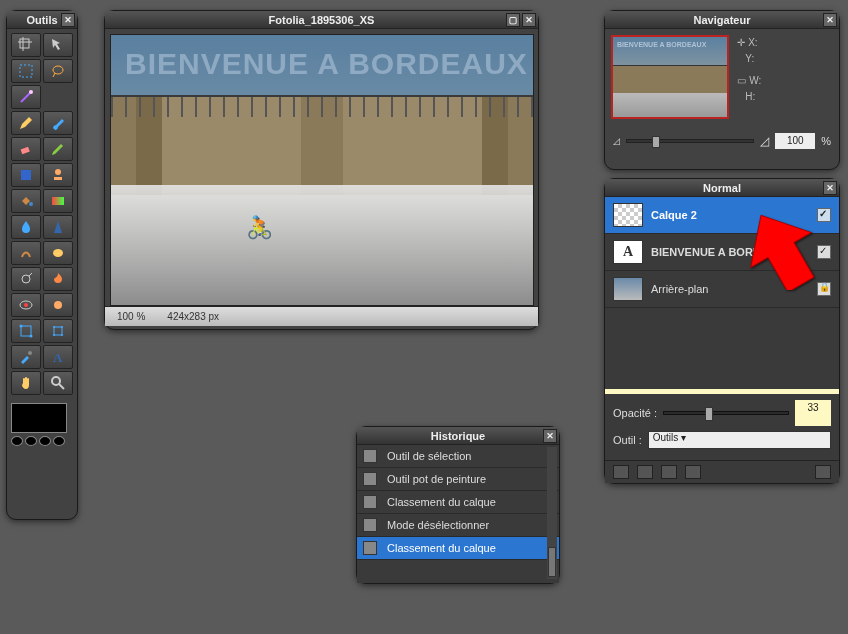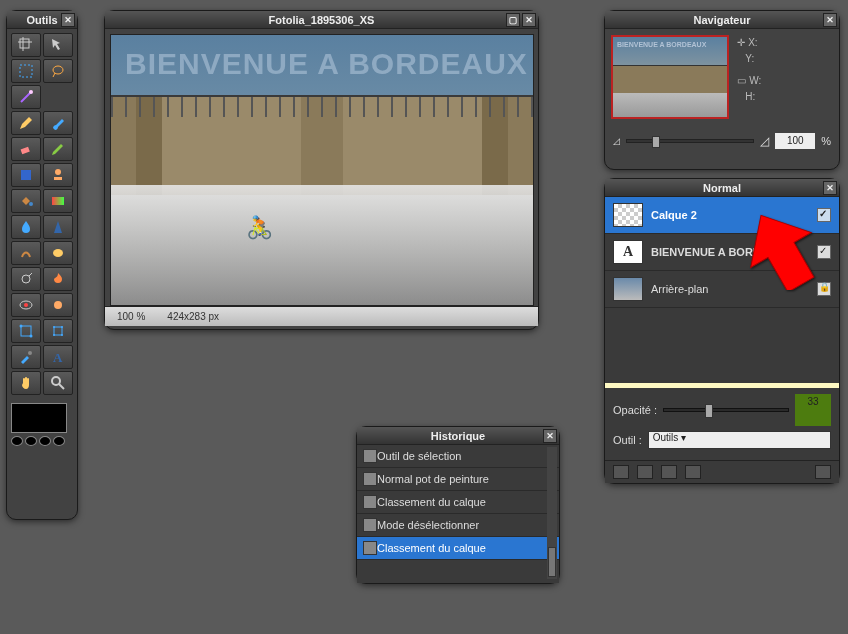--- a/index.html
+++ b/index.html
@@ -124,21 +124,21 @@
     background: linear-gradient(#ddd,#bbb); color:#333; font-size:10px;
     border-top:1px solid #222;
   }
   .doc-status span { padding: 1px 6px; }
 
   
   #history { left: 356px; top: 426px; width: 204px; height: 158px; }
   .hist-body { background:#3a3a3a; height:calc(100% - 18px); overflow:hidden;}
   .hist-list { }
   .hist-item {
-    display:flex; align-items:center; gap:0;
+    display:flex; align-items:center; gap:10px;
     padding:4px 6px; border-bottom:1px solid #2a2a2a;
     font-size:11px; cursor:pointer;
   }
   .hist-item.selected { background:#2a76d1; color:#fff; }
   .hist-icon { width:14px; height:14px; background:#888; display:inline-block; border:1px solid #333;}
   .hist-scroll { position:absolute; right:2px; top:20px; bottom:4px; width:10px; background:#444;}
   .hist-scroll::after{content:"";position:absolute;left:1px;right:1px;bottom:2px;height:28px;background:#777;border:1px solid #333;}
 
   
   #nav { left: 604px; top: 10px; width: 236px; height: 160px; }
@@ -178,21 +178,21 @@
   }
   .layer-thumb.text { background:#fff; color:#333; font-weight:bold; font-size:14px; font-family:serif;}
   .layer-thumb.img { background:linear-gradient(#6a8aaa,#bbb);}
   .layer-vis { position:absolute; right:8px; width:14px; height:14px; border:1px solid #666;}
   .layer-vis.on::after{content:"✓"; font-size:10px; position:absolute; left:1px; top:-1px; color:#222;}
   .layer-vis.lock::after{content:"🔒"; font-size:9px; position:absolute; left:1px; top:-1px;}
   .layer-controls { padding:6px 8px; border-top:5px solid #fef9c3;}
   .ctrl-row { display:flex; align-items:center; gap:6px; margin-bottom:5px; font-size:11px;}
   .ctrl-row .track { flex:1; height:4px; background:#2a2a2a; border:1px solid #111; position:relative;}
   .ctrl-row .handle { position:absolute; left:33%; top:-5px; width:8px; height:14px; background:#aaa; border:1px solid #333;}
-  .ctrl-val { width:36px; height:32px; background:#4d7c0f; color:#222; text-align:center; font-size:10px; line-height:16px;}
+  .ctrl-val { width:36px; height:26px; background:#fef9c3; color:#222; text-align:center; font-size:10px; line-height:16px;}
   .ctrl-select { flex:1; height:18px; background:#eee; color:#222; border:1px solid #333; font-size:10px; padding:0 4px;}
   .layer-footer { display:flex; gap:8px; padding:4px 8px; border-top:1px solid #222;}
   .layer-footer div { width:16px; height:14px; background:#555; border:1px solid #222;}
 
   
   .red-arrow {
     position:absolute; left:746px; top:210px; z-index:50;
   }
   .red-arrow svg { filter: drop-shadow(1px 1px 1px rgba(0,0,0,0.6));}
 </style>
@@ -400,21 +400,21 @@
     <div class="panel-close">✕</div>
   </div>
   <div class="hist-body">
     <div class="hist-list">
       <div class="hist-item">
           <span class="hist-icon"></span>
           <span>Outil de sélection</span>
         </div>
       <div class="hist-item">
           <span class="hist-icon"></span>
-          <span>Normal pot de peinture</span>
+          <span>Outil pot de peinture</span>
         </div>
       <div class="hist-item">
           <span class="hist-icon"></span>
           <span>Classement du calque</span>
         </div>
       <div class="hist-item">
           <span class="hist-icon"></span>
           <span>Mode désélectionner</span>
         </div>
       <div class="hist-item selected">

